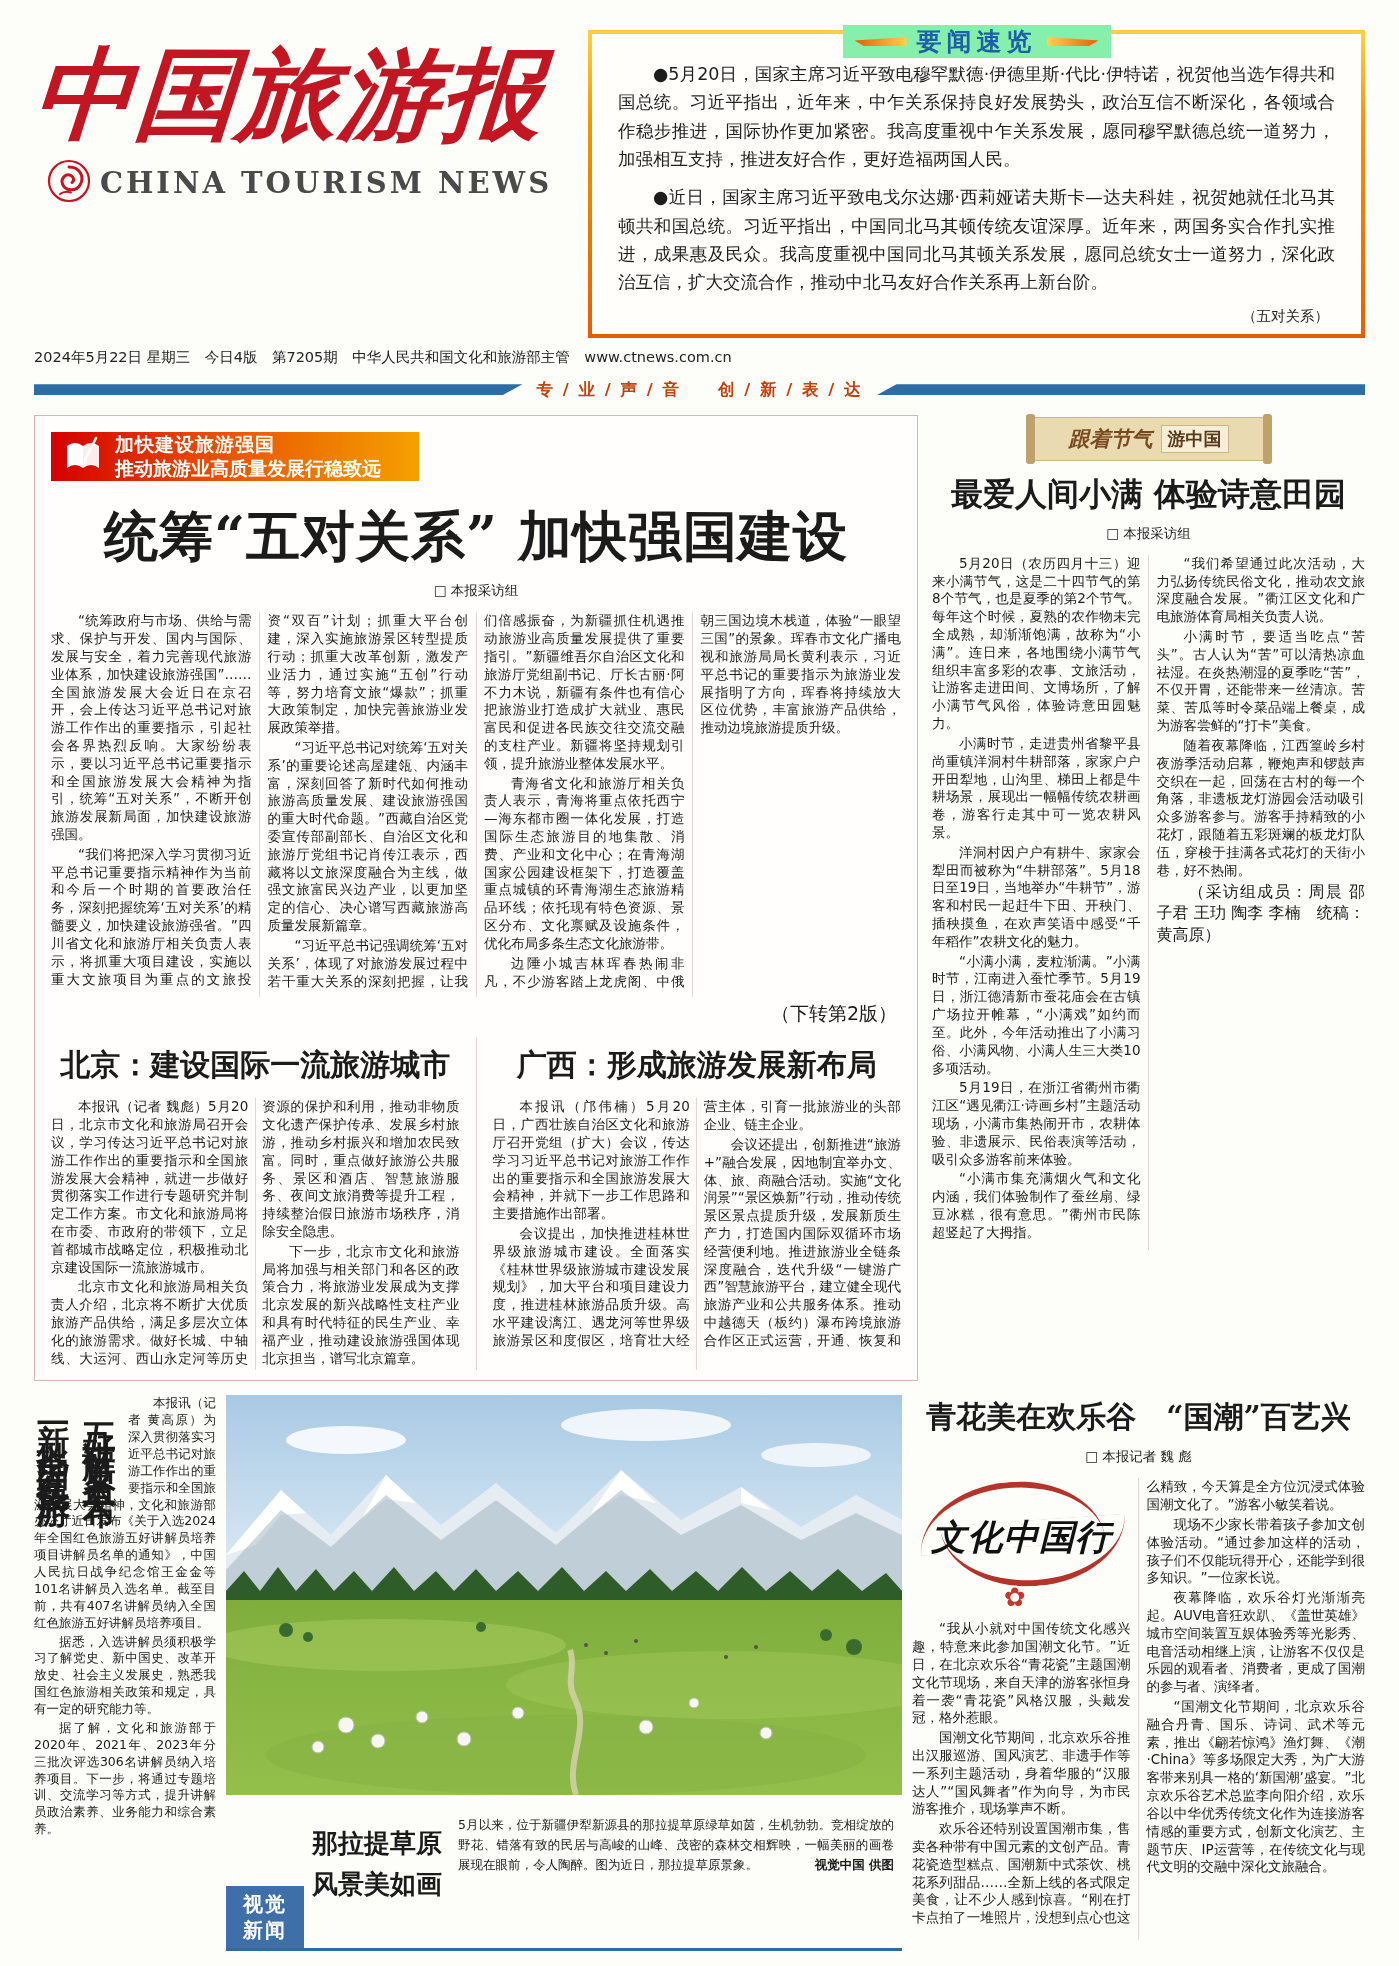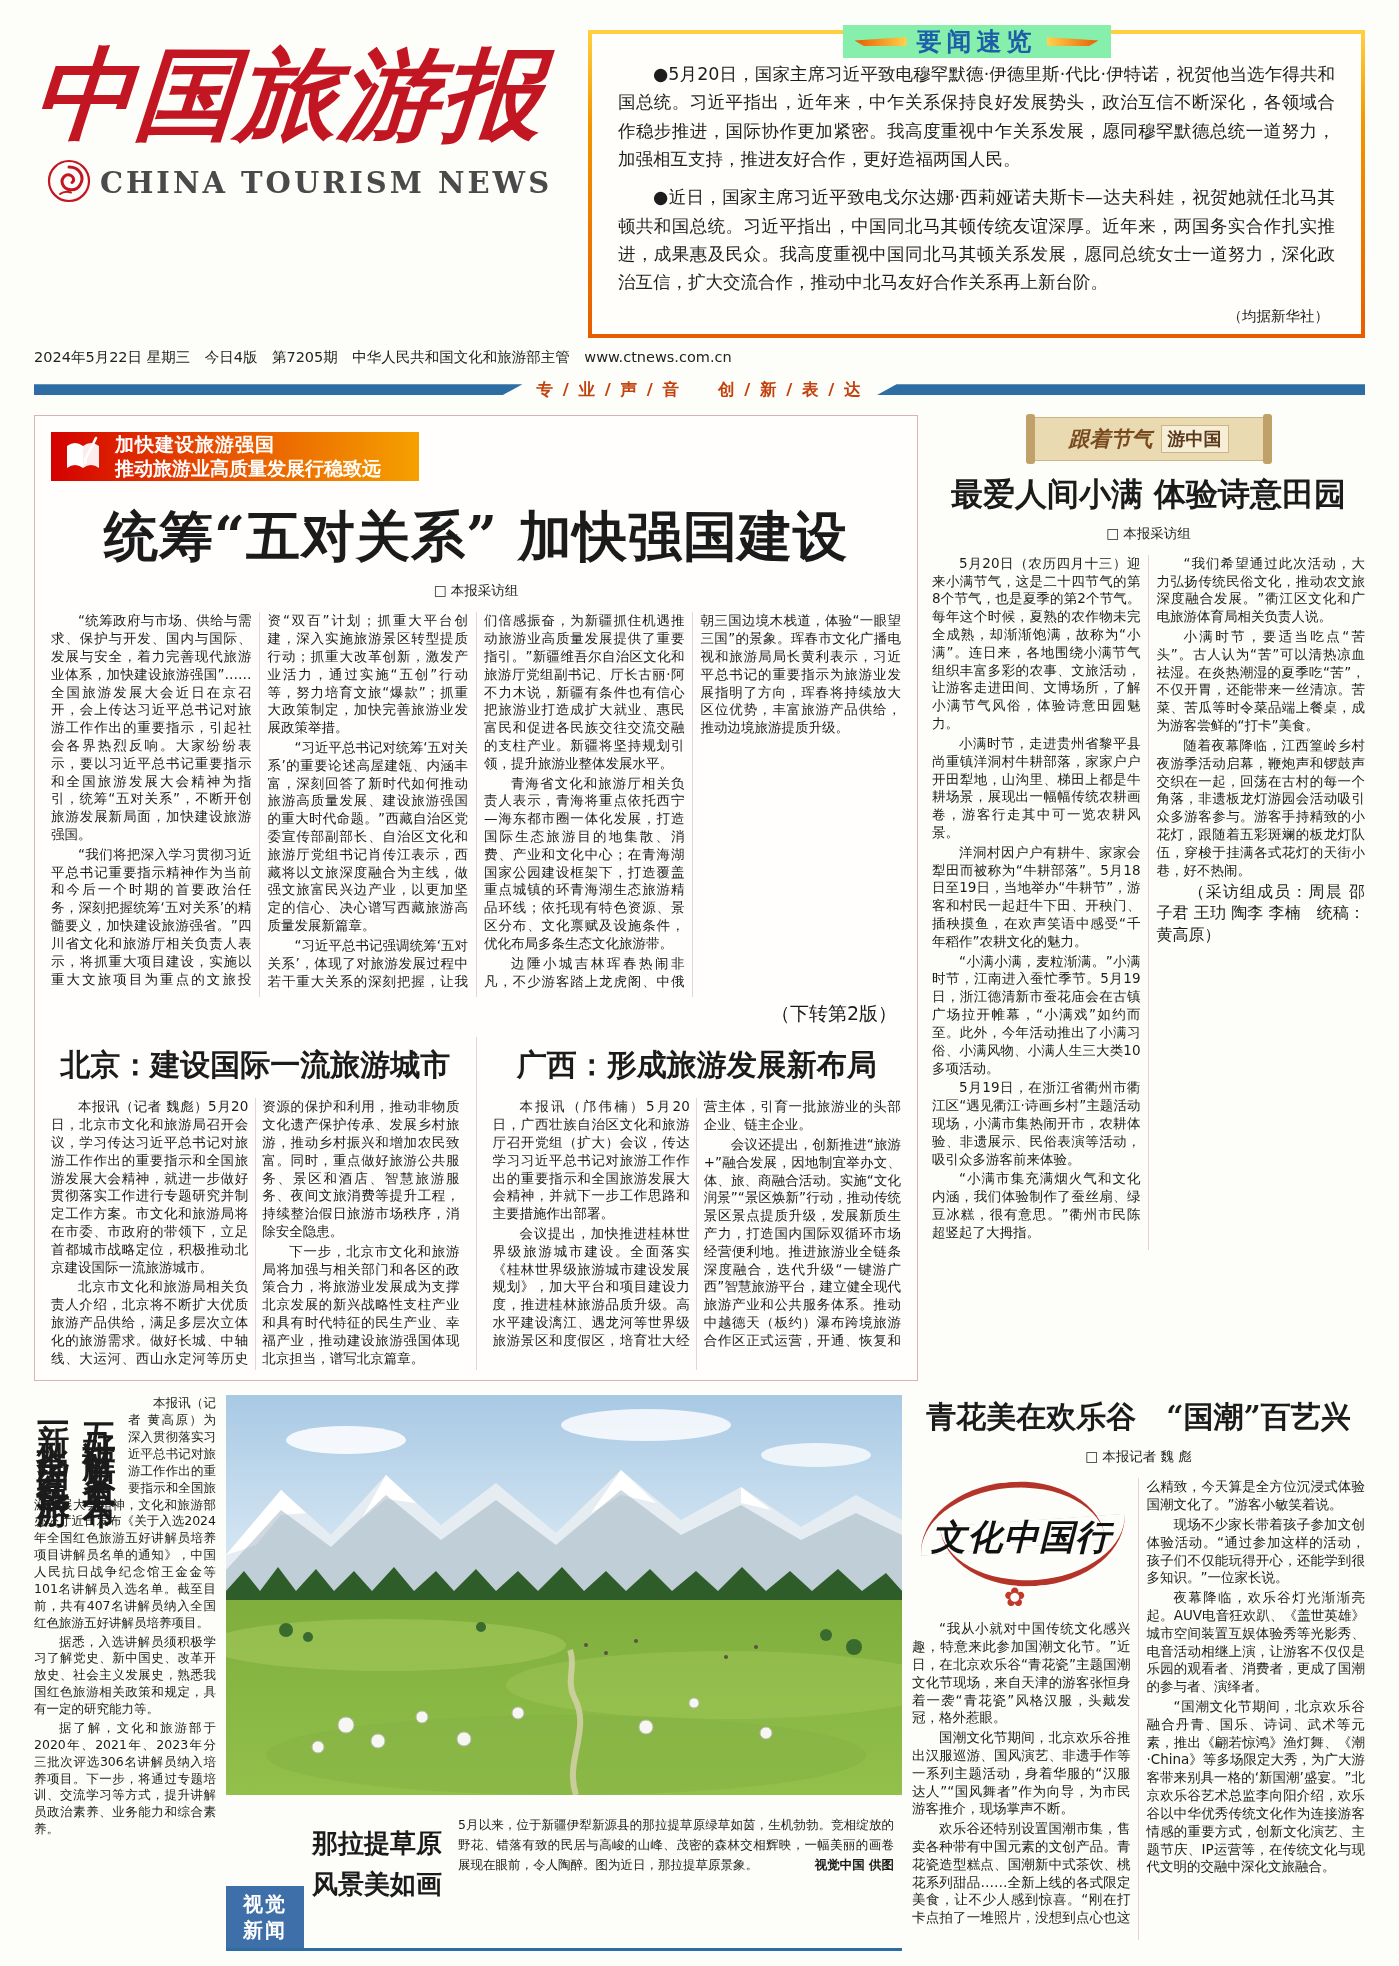--- a/index.html
+++ b/index.html
@@ -130,21 +130,21 @@
       </div>
     </div>
     <div class="newsbrief">
       <div class="newsbrief-title">
         <span class="wedge l"></span>
         <span class="t">要闻速览</span>
         <span class="wedge r"></span>
       </div>
       <p>●5月20日，国家主席习近平致电穆罕默德·伊德里斯·代比·伊特诺，祝贺他当选乍得共和国总统。习近平指出，近年来，中乍关系保持良好发展势头，政治互信不断深化，各领域合作稳步推进，国际协作更加紧密。我高度重视中乍关系发展，愿同穆罕默德总统一道努力，加强相互支持，推进友好合作，更好造福两国人民。</p>
       <p>●近日，国家主席习近平致电戈尔达娜·西莉娅诺夫斯卡—达夫科娃，祝贺她就任北马其顿共和国总统。习近平指出，中国同北马其顿传统友谊深厚。近年来，两国务实合作扎实推进，成果惠及民众。我高度重视中国同北马其顿关系发展，愿同总统女士一道努力，深化政治互信，扩大交流合作，推动中北马友好合作关系再上新台阶。</p>
-      <div class="brief-source">（均据新华社）</div>
+      <div class="brief-source">（五对关系）</div>
     </div>
   </div>
   <div class="dateline">2024年5月22日 星期三　今日4版　第7205期　中华人民共和国文化和旅游部主管　www.ctnews.com.cn</div>
 
   <div class="banner">
     <div class="banner-bar left"></div>
     <div class="banner-text">专 / 业 / 声 / 音　　创 / 新 / 表 / 达</div>
     <div class="banner-bar right"></div>
   </div>
 

